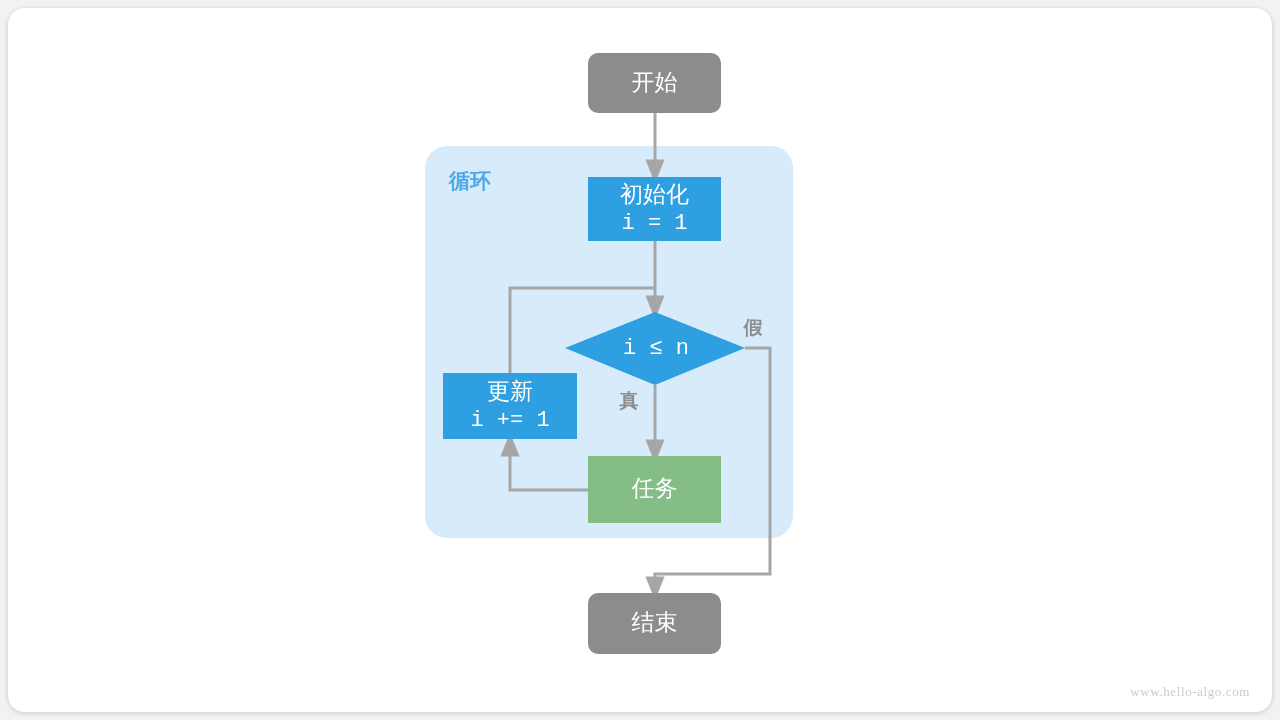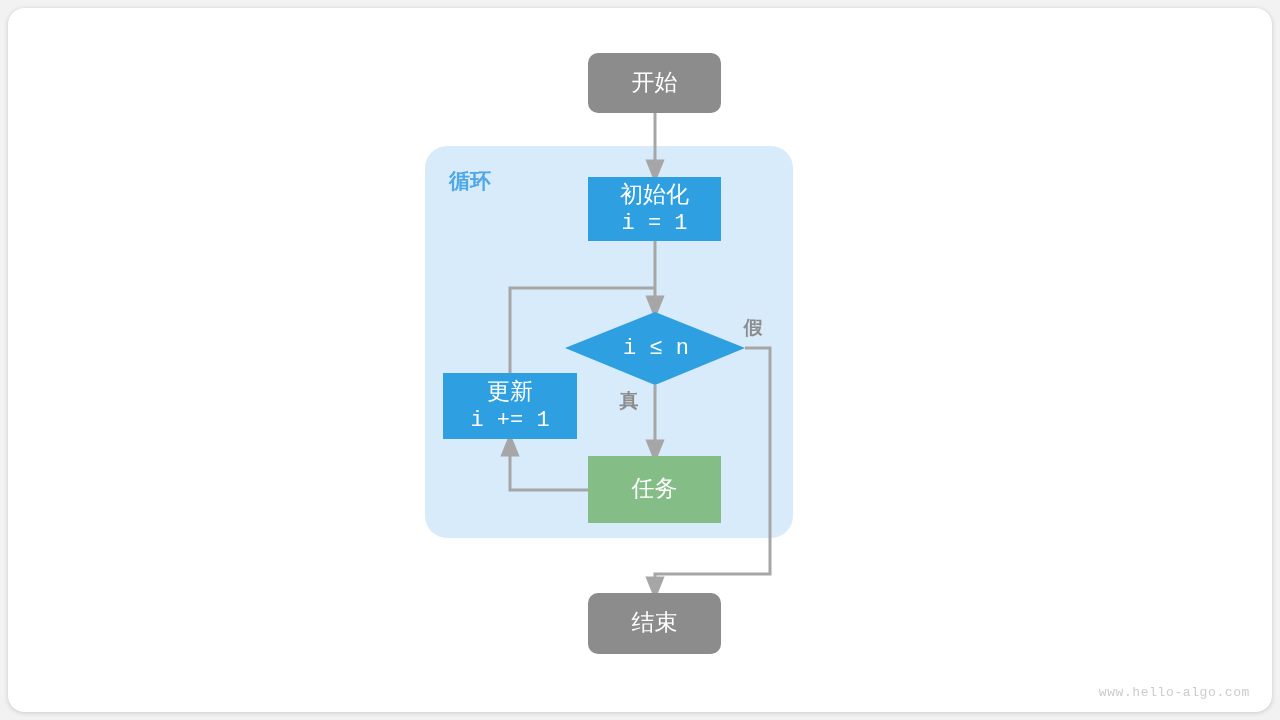--- a/index.html
+++ b/index.html
@@ -61,21 +61,21 @@
     font-size: 21px;
     font-weight: bold;
     fill: #4ea8e8;
     text-anchor: start;
     dominant-baseline: middle;
   }
   .watermark {
     position: absolute;
     right: 30px;
     bottom: 20px;
-    font-family: Liberation Mono, monospace;
+    font-family: Liberation Serif, serif;
     font-size: 13px;
     letter-spacing: 0.6px;
     color: #cccccc;
     user-select: none;
   }
   .edge-line {
     stroke: #a6a6a6;
     stroke-width: 3;
     fill: none;
   }

